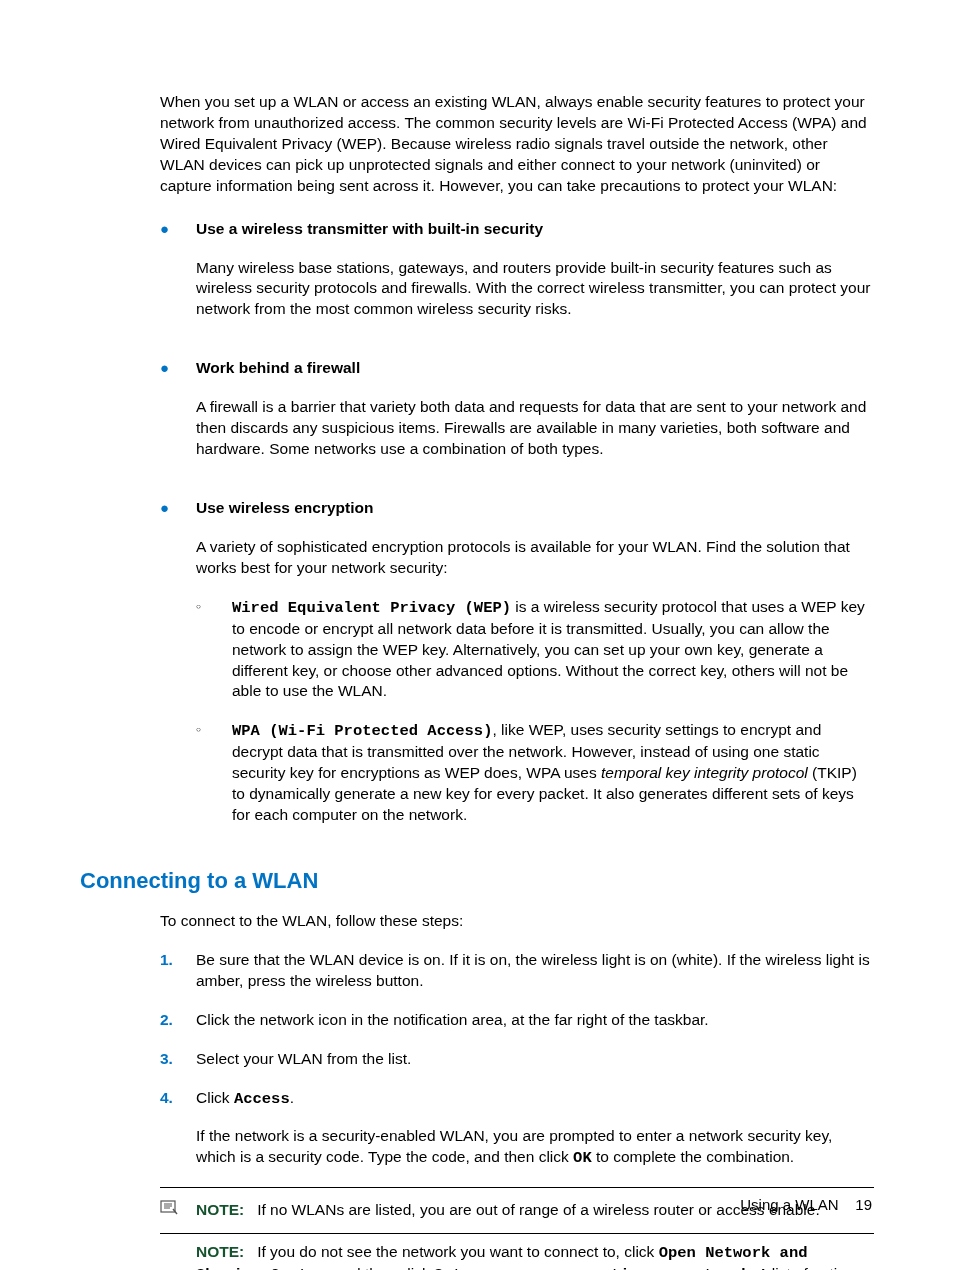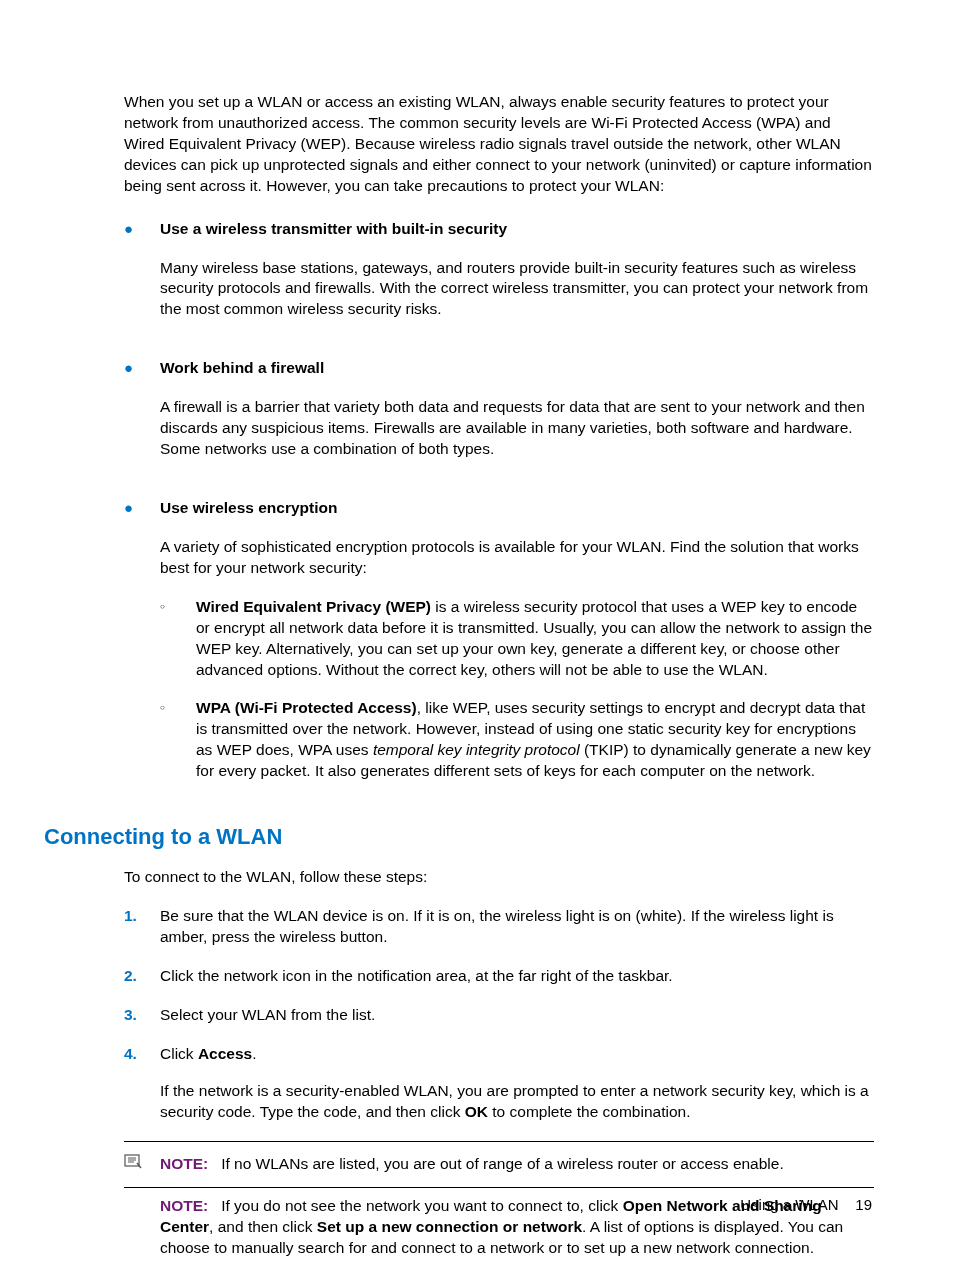--- a/index.html
+++ b/index.html
@@ -8,21 +8,21 @@
     padding: 0;
     width: 954px;
     height: 1270px;
     font-family: Arial, Helvetica, sans-serif;
     font-size: 15.5px;
     line-height: 1.35;
     color: #000;
     background: #fff;
   }
   .page {
-    padding: 92px 80px 60px 44px;
+    padding: 92px 80px 60px 80px;
     position: relative;
     height: 100%;
   }
   .intro {
     margin: 0 0 22px 80px;
   }
   .bullet-list {
     margin-left: 80px;
   }
   .bullet-item {
@@ -99,35 +99,35 @@
     padding: 4px 0;
   }
   .note-icon {
     width: 36px;
     flex-shrink: 0;
     font-size: 15px;
     color: #555;
   }
   .note-body { flex: 1; }
   .note-label {
-    color: #701a75;
+    color: #14532d;
     font-weight: bold;
   }
   .note2 {
     margin-left: 116px;
     border-bottom: 1px solid #000;
     padding: 8px 0 12px 0;
   }
   .footer {
     position: absolute;
     bottom: 55px;
     right: 82px;
     font-size: 15px;
   }
-  .b { font-weight: bold; }
+  .b { font-weight: bold; font-family: Liberation Mono, monospace; }
   .i { font-style: italic; }
 </style>
 </head>
 <body>
 
 <div class="page">
 
   <p class="intro">When you set up a WLAN or access an existing WLAN, always enable security features to protect your network from unauthorized access. The common security levels are Wi-Fi Protected Access (WPA) and Wired Equivalent Privacy (WEP). Because wireless radio signals travel outside the network, other WLAN devices can pick up unprotected signals and either connect to your network (uninvited) or capture information being sent across it. However, you can take precautions to protect your WLAN:</p>
 
   <div class="bullet-list">

